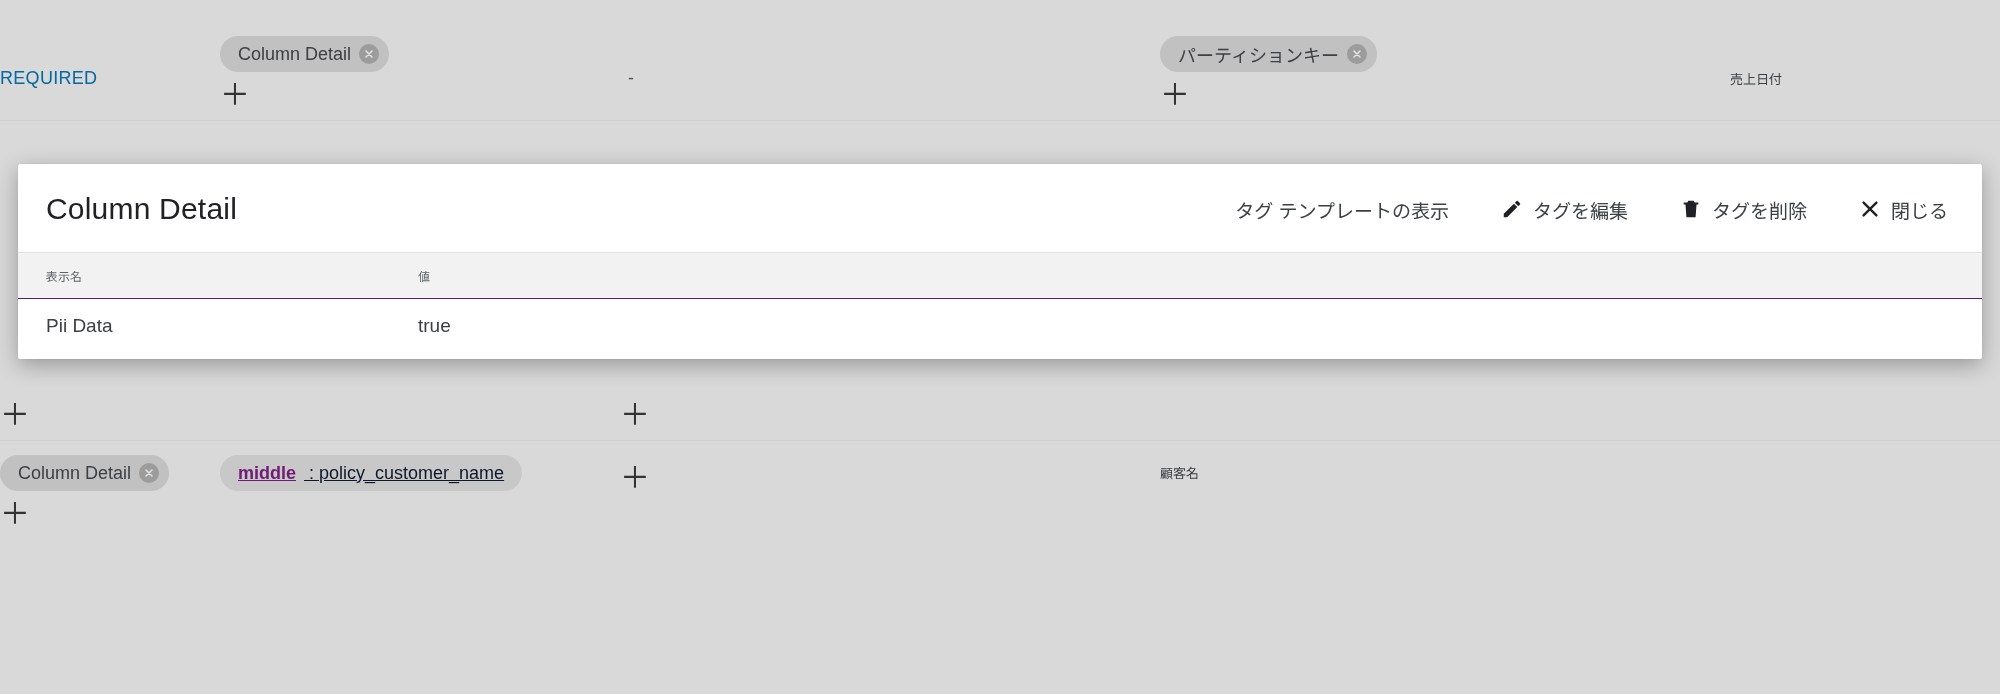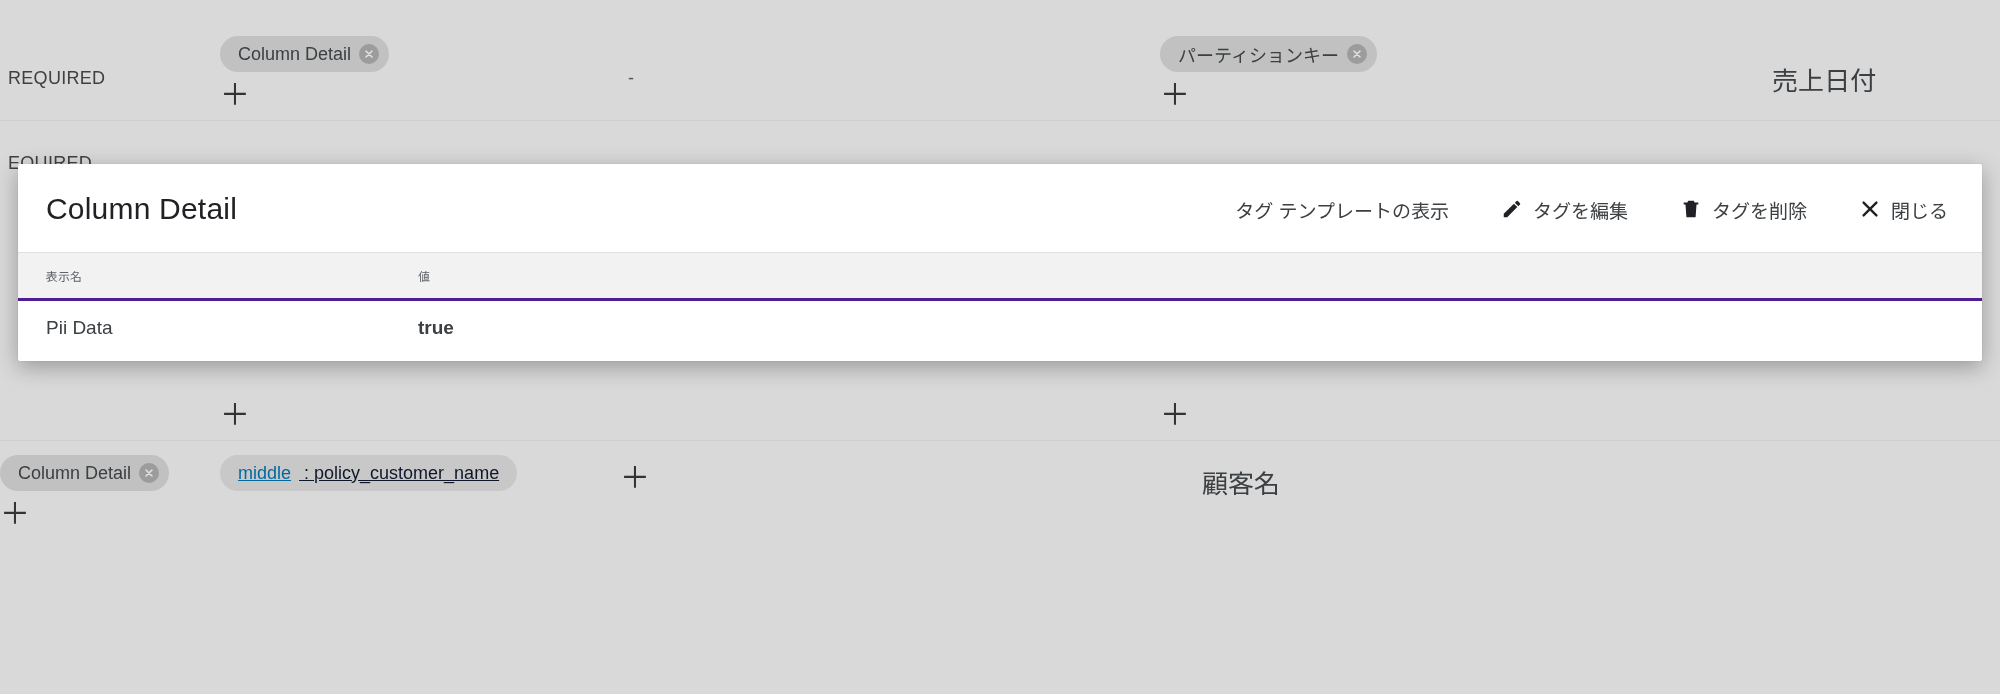--- a/index.html
+++ b/index.html
@@ -16,38 +16,38 @@
 
   
   .bg-row {
     display: grid;
     grid-template-columns: 220px 400px 540px 570px auto;
     align-items: center;
     border-top: 1px solid #cfcfcf;
     min-height: 74px;
     padding-top: 6px;
   }
-  .bg-row .mode { padding-left: 8px; color: #404040; letter-spacing: 0.3px; }
+  .bg-row .mode { padding-left: 0; color: #0369a1; letter-spacing: 0.3px; }
 
   .chip {
     display: inline-flex;
     align-items: center;
     background: #c1c1c1;
     border-radius: 18px;
     height: 36px;
     padding: 0 10px 0 18px;
     font-size: 18px;
     color: #3c4043;
     gap: 8px;
   }
   .chip.linkchip {
     background: #c8c8c8;
     padding: 0 18px;
   }
-  .chip.linkchip .keytext { color: #0369a1; text-decoration: underline; font-weight: 400; }
+  .chip.linkchip .keytext { color: #701a75; text-decoration: underline; font-weight: 700; }
   .chip.linkchip .maptext { color: #0f172a; text-decoration: underline; }
 
   .chip-x {
     width: 20px; height: 20px;
     border-radius: 50%;
     background: #9c9c9c;
     display: inline-flex;
     align-items: center;
     justify-content: center;
   }
@@ -59,21 +59,21 @@
     line-height: 1;
     color: #333;
     padding: 4px 0 10px 0;
     width: 30px;
     cursor: pointer;
   }
 
   .col-cell { display: flex; flex-direction: column; align-items: flex-start; gap: 4px; }
   .col-cell.plus-only { padding-top: 28px; }
 
-  .desc { color: #3c4043; font-size: 26px; margin-left: 42px; }
+  .desc { color: #3c4043; font-size: 13px; }
   .dash { color: #555; padding-left: 8px; }
 
   
   .overlay {
     position: absolute;
     top: 164px;
     left: 18px;
     right: 18px;
     background: #ffffff;
     border-radius: 2px;
@@ -113,25 +113,25 @@
     font-weight: 400;
     color: #5f6368;
     font-size: 12px;
     text-align: left;
     padding: 14px 20px 14px 28px;
     border-top: 1px solid #e0e0e0;
   }
   .ov-table thead th.valcol { padding-left: 0; }
   .ov-table td {
     padding: 16px 20px 16px 28px;
-    border-top: 3px solid #4c1d95;
+    border-top: 1px solid #4c1d95;
     color: #3c4043;
     font-size: 19px;
   }
-  .ov-table td.valcol { padding-left: 0; font-weight: bold; }
+  .ov-table td.valcol { padding-left: 0; }
   .ov-table col.namecol { width: 400px; }
 </style>
 </head>
 <body>
 
 <div class="bg-row" style="border-top:none; padding-top:36px; min-height:120px;">
   <div class="mode">REQUIRED</div>
   <div class="col-cell">
     <span class="chip">
       <span>Column Detail</span>
@@ -152,21 +152,20 @@
             <path fill="#e3e3e3" d="M18 6 6 18M6 6l12 12" stroke="#e3e3e3" stroke-width="3" stroke-linecap="round"></path>
           </svg>
       </span>
     </span>
     <span class="plus-btn">＋</span>
   </div>
   <div class="desc">売上日付</div>
 </div>
 
 <div class="bg-row" style="min-height:320px; align-items:flex-end; padding-bottom:0;">
-  <div class="mode" style="align-self:flex-start; padding-top:26px;">EQUIRED</div>
   <div class="col-cell plus-only">
     <span class="plus-btn">＋</span>
   </div>
   <div></div>
   <div class="col-cell plus-only">
     <span class="plus-btn">＋</span>
   </div>
   <div></div>
 </div>
 

